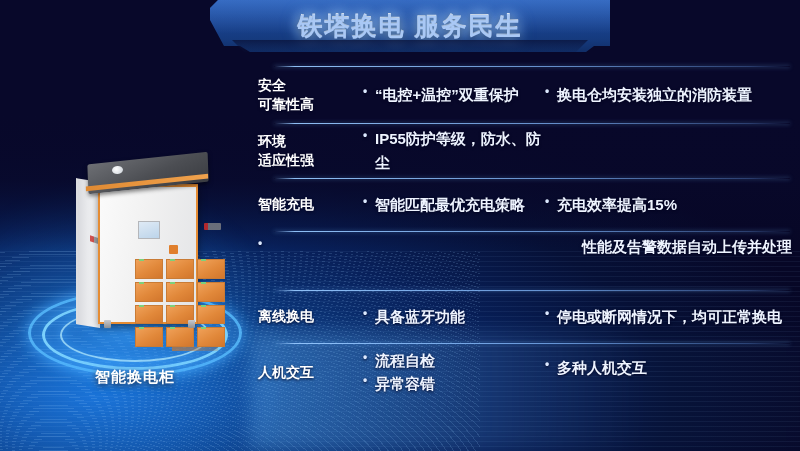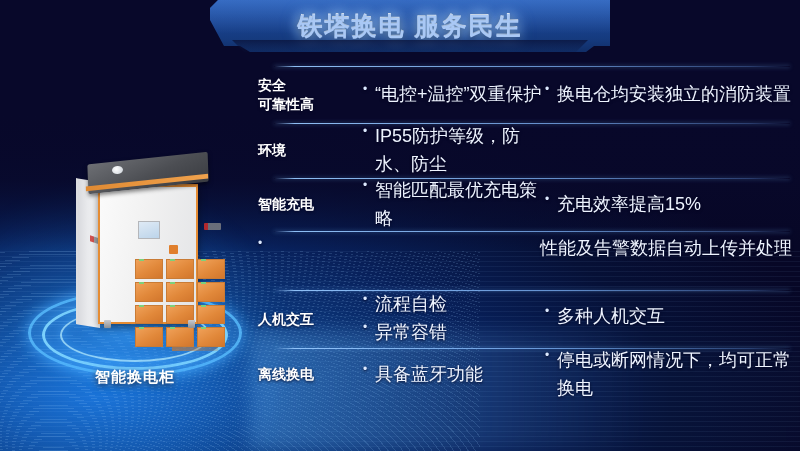--- a/index.html
+++ b/index.html
@@ -180,21 +180,21 @@
   }
   .c-label{
     width:105px; flex:0 0 105px; 
     font-size:14px; font-weight:bold; color:#ffffff; line-height:1.35;
     text-shadow:0 1px 3px rgba(0,0,30,.85);
   }
   .c-mid{ width:182px; flex:0 0 182px; }
   .c-right{ flex:1 1 auto; }
   .bullet{
     position:relative; padding-left:12px; line-height:1.55;
-    font-size:18px; color:#eef4ff; font-weight:normal;
+    font-size:15px; color:#eef4ff; font-weight:bold;
     text-shadow:0 1px 3px rgba(0,0,30,.9);
   }
   .bullet::before{
     content:"•"; position:absolute; left:0; top:-1px;
     color:#dce9ff; font-size:12px;
   }
 </style>
 </head>
 <body>
 
@@ -265,20 +265,21 @@
       </div>
       <div class="c-right">
         <div class="bullet">换电仓均安装独立的消防装置</div>
       </div>
     </div>
 
     <div class="row" style="height:55px;">
       <div class="divider"></div>
       <div class="c-label">
         <div>环境</div>
+        <div>适应性强</div>
       </div>
       <div class="c-mid">
         <div class="bullet">IP55防护等级，防水、防尘</div>
       </div>
     </div>
 
     <div class="row" style="height:53px;">
       <div class="divider"></div>
       <div class="c-label">
         <div>智能充电</div>
@@ -291,41 +292,41 @@
       </div>
     </div>
 
     <div class="row" style="height:59px;">
       <div class="divider"></div>
       <div class="c-right" style="align-self:flex-start;margin-top:4px;text-align:right;">
         <div class="bullet">性能及告警数据自动上传并处理</div>
       </div>
     </div>
 
+    <div class="row" style="height:53px;">
+      <div class="divider"></div>
+      <div class="c-label">
+        <div>离线换电</div>
+      </div>
+      <div class="c-mid">
+        <div class="bullet">具备蓝牙功能</div>
+      </div>
+      <div class="c-right">
+        <div class="bullet">停电或断网情况下，均可正常换电</div>
+      </div>
+    </div>
+
     <div class="row" style="height:58px;">
       <div class="divider"></div>
       <div class="c-label">
         <div>人机交互</div>
       </div>
       <div class="c-mid">
         <div class="bullet">流程自检</div>
         <div class="bullet">异常容错</div>
       </div>
       <div class="c-right" style="align-self:flex-start;margin-top:13px;">
         <div class="bullet">多种人机交互</div>
       </div>
     </div>
 
-    <div class="row" style="height:53px;">
-      <div class="divider"></div>
-      <div class="c-label">
-        <div>离线换电</div>
-      </div>
-      <div class="c-mid">
-        <div class="bullet">具备蓝牙功能</div>
-      </div>
-      <div class="c-right">
-        <div class="bullet">停电或断网情况下，均可正常换电</div>
-      </div>
-    </div>
-
   </div>
 </div>
 
 </body></html>

